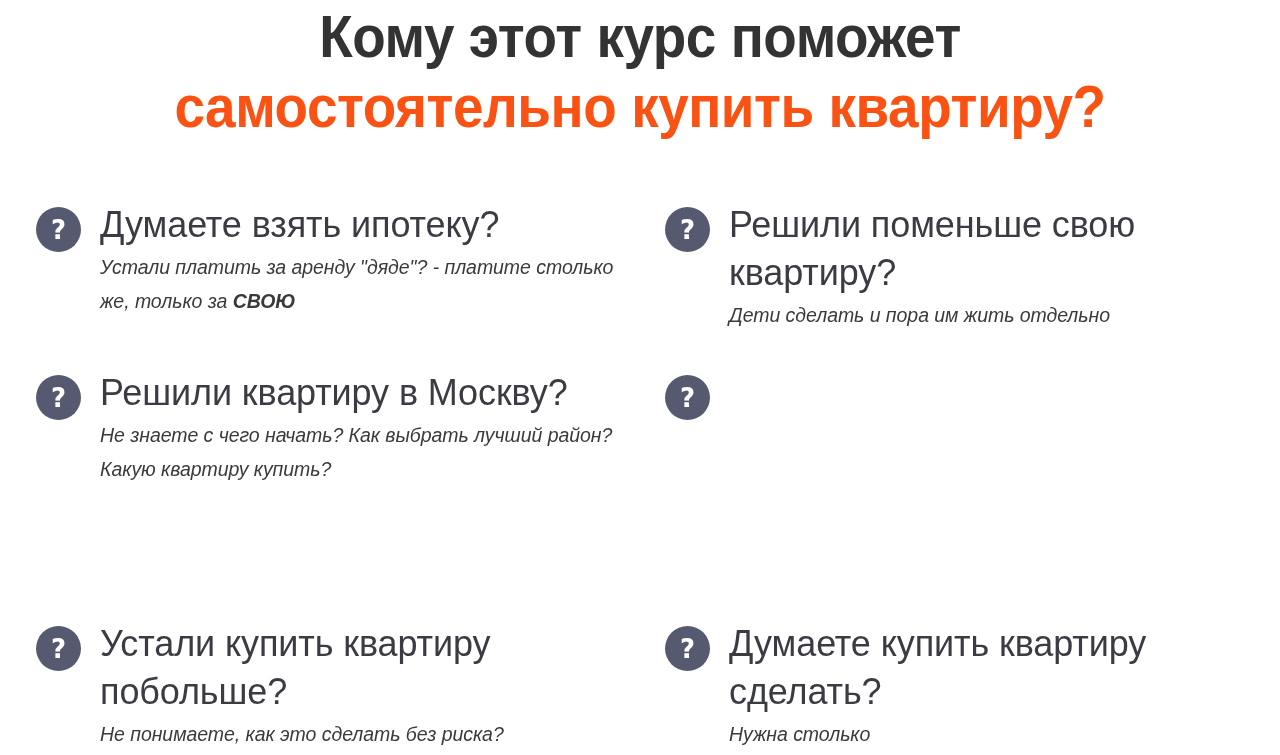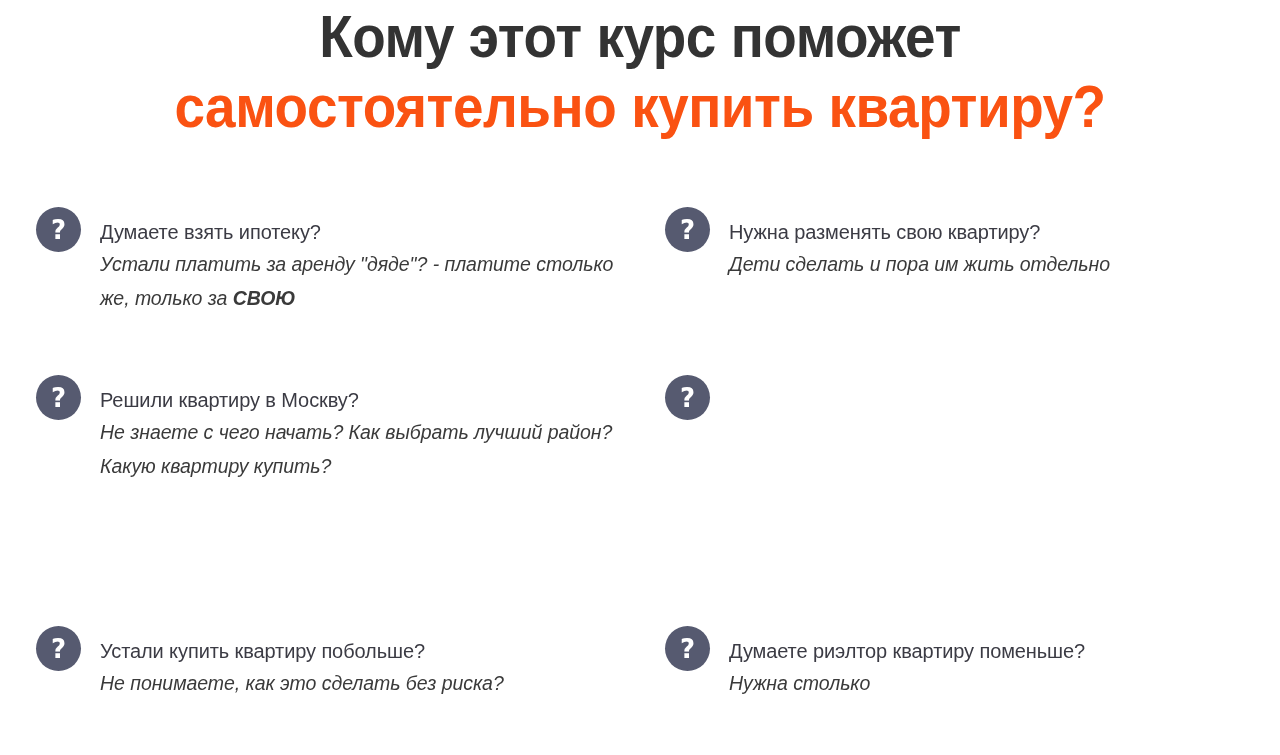--- a/index.html
+++ b/index.html
@@ -103,26 +103,26 @@
     line-height: 1;
     font-family: "DejaVu Sans", sans-serif;
   }
 
   .item-body {
     flex: 1 1 auto;
     min-width: 0;
   }
 
   .item-title {
-    font-size: 20px;
+    font-size: 36px;
     font-weight: 400;
     color: #3b3b44;
     line-height: 1.34;
     letter-spacing: -0.1px;
-    margin: 18px 0 2px 0;
+    margin: 0 0 2px 0;
   }
 
   .item-sub {
     font-size: 19.5px;
     font-style: italic;
     color: #3a3a3a;
     line-height: 1.74;
     margin: 0;
     letter-spacing: -0.05px;
   }
@@ -154,21 +154,21 @@
         </div>
       </div>
     </div>
 
     <div class="cell right row-1">
       <div class="item">
         <span class="badge">
           <span class="qmark">?</span>
         </span>
         <div class="item-body">
-          <p class="item-title">Нужна разменять свою квартиру?</p>
+          <p class="item-title">Решили поменьше свою квартиру?</p>
           <p class="item-sub">Дети сделать и пора им жить отдельно</p>
         </div>
       </div>
     </div>
 
     <div class="cell left row-2">
       <div class="item">
         <span class="badge">
           <span class="qmark">?</span>
         </span>
@@ -198,20 +198,20 @@
         </div>
       </div>
     </div>
 
     <div class="cell right row-3">
       <div class="item">
         <span class="badge">
           <span class="qmark">?</span>
         </span>
         <div class="item-body">
-          <p class="item-title">Думаете риэлтор квартиру поменьше?</p>
+          <p class="item-title">Думаете купить квартиру сделать?</p>
           <p class="item-sub">Нужна столько</p>
         </div>
       </div>
     </div>
 
   </div>
 </div>
 
 </body></html>

